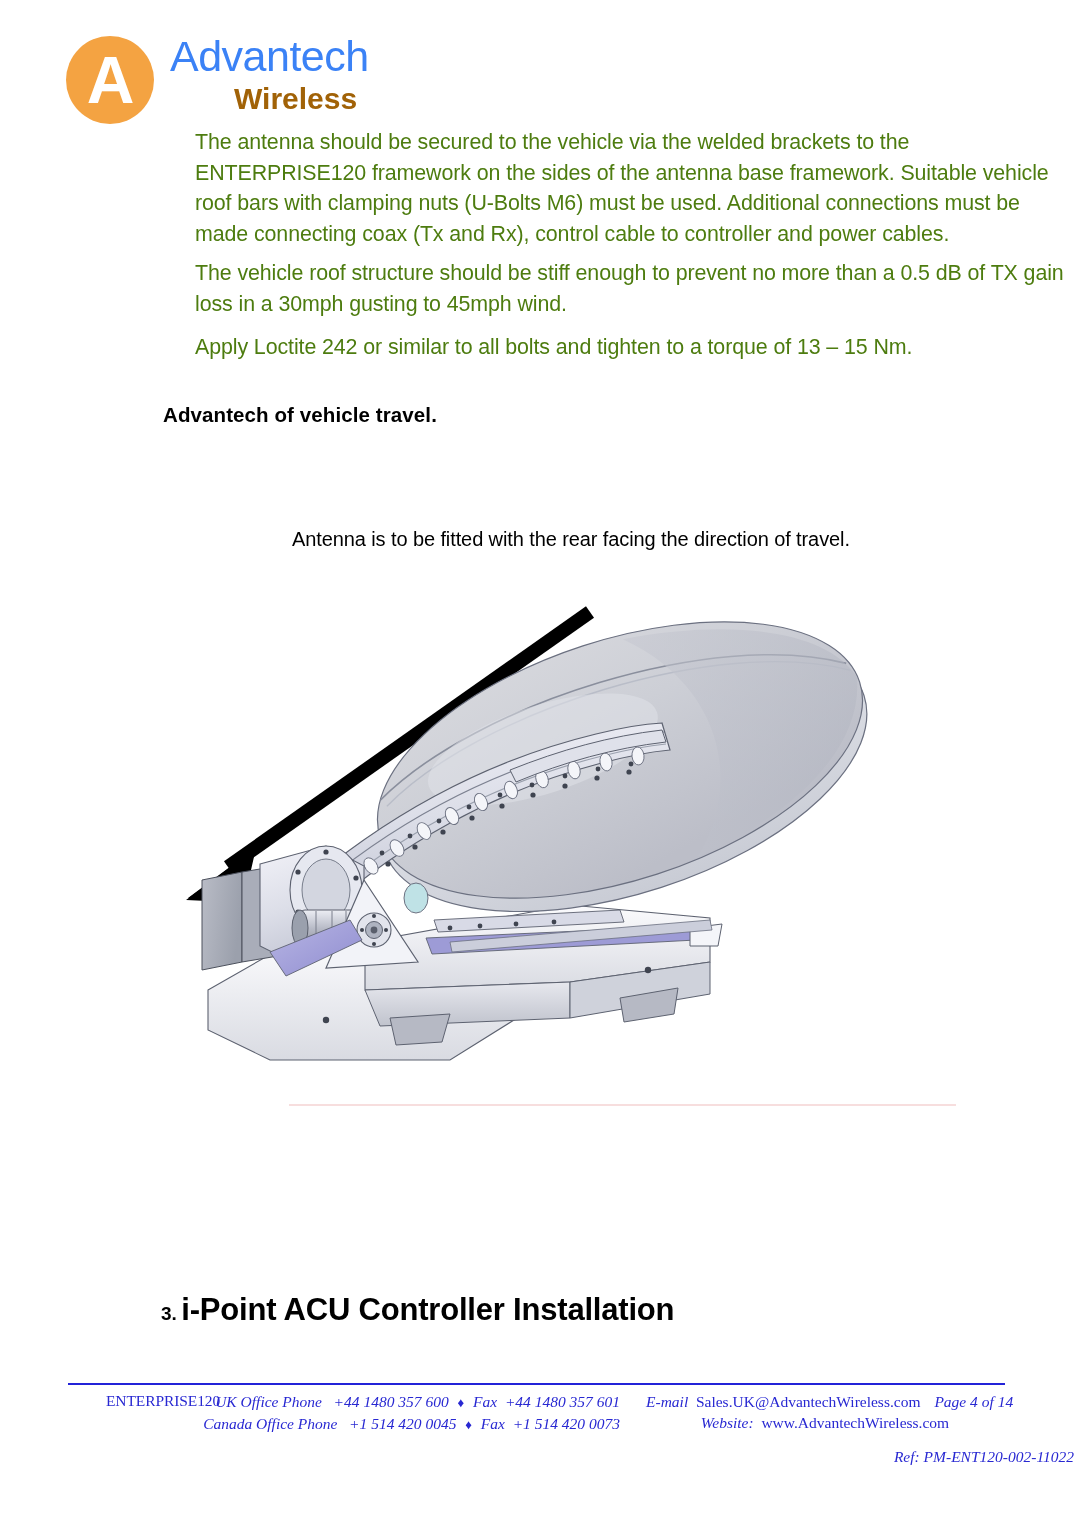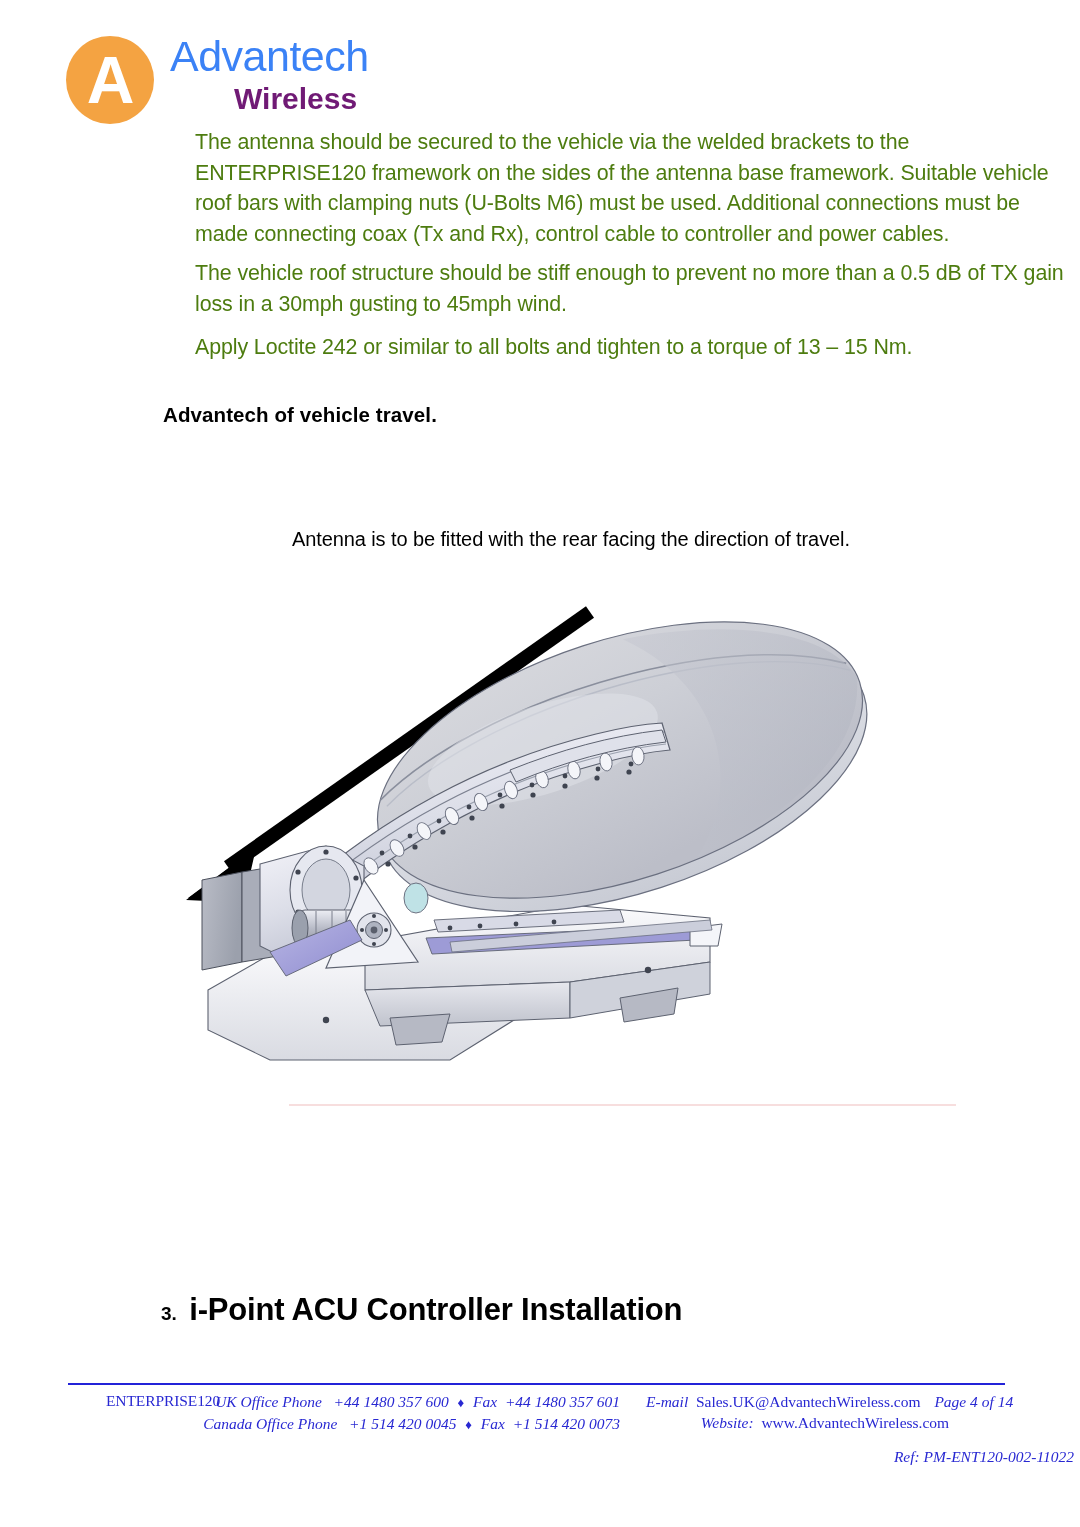--- a/index.html
+++ b/index.html
@@ -58,21 +58,21 @@
     line-height: 1.05;
     color: #3b82f6;
   }
   #logo-subword {
     position: absolute;
     left: 168px;
     top: 48px;
     font-size: 30px;
     font-weight: bold;
     letter-spacing: 0px;
-    color: #701a75;
+    color: #a16207;
   }
 
   
   .para {
     position: absolute;
     left: 163px;
     width: 882px;
     font-size: 21.4px;
     line-height: 30.5px;
     color: #4d7c0f;
@@ -130,21 +130,20 @@
   }
   #section-number {
     font-size: 19px;
     font-weight: bold;
     vertical-align: baseline;
   }
   #section-title {
     font-size: 31px;
     font-weight: bold;
     letter-spacing: -0.2px;
-    margin-left: 8px;
   }
 
   
   #footer-rule {
     position: absolute;
     left: 68px;
     top: 1383px;
     width: 937px;
     height: 2px;
     background: #2323d8;

